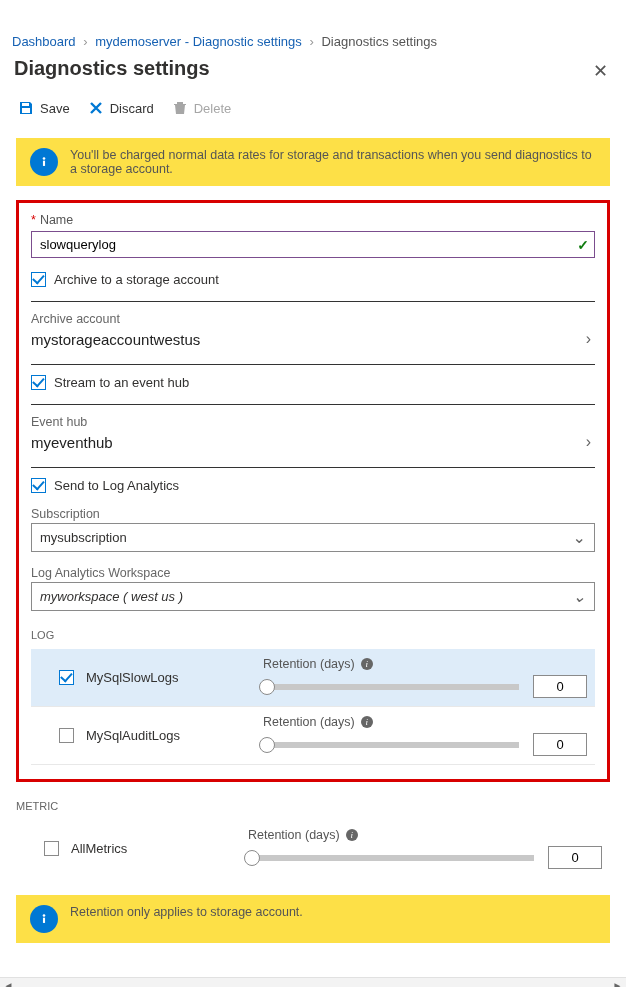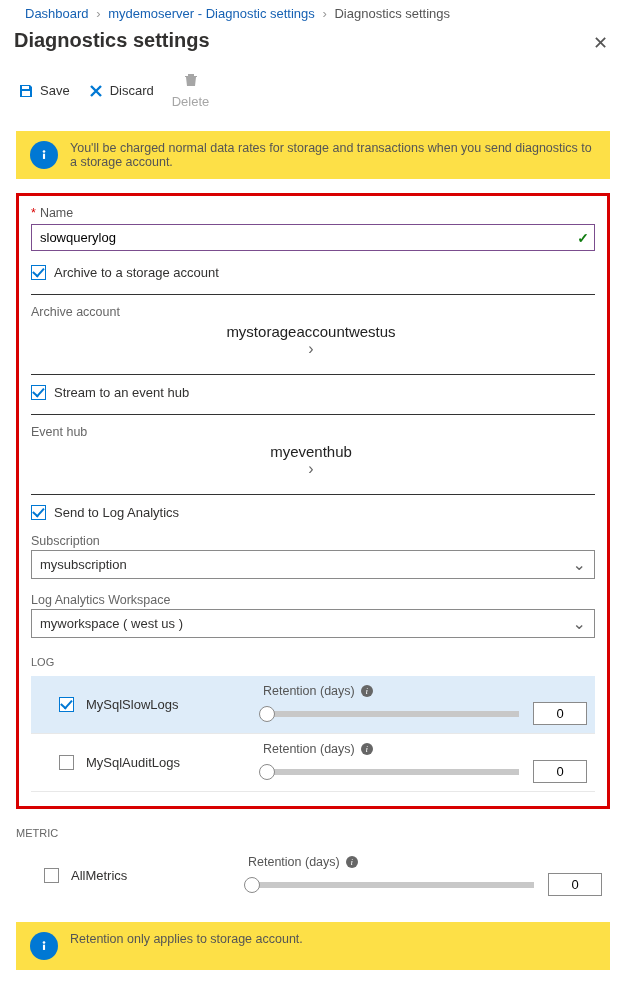--- a/index.html
+++ b/index.html
@@ -5,37 +5,38 @@
   * { box-sizing: border-box; }
   body {
     margin: 0;
     font-family: "Segoe UI", Arial, sans-serif;
     font-size: 13px;
     color: #323130;
     background: #fff;
     width: 626px;
   }
   .breadcrumb {
-    padding: 6px 25px 4px;
+    padding: 6px 12px 4px;
     font-size: 13px;
     color: #555;
+    margin-top: 28px;
   }
   .breadcrumb a { color: #1661b3; text-decoration: none; }
   .breadcrumb .sep { color: #999; margin: 0 4px; }
   .title-row {
     display: flex; justify-content: space-between; align-items: center;
     padding: 0 14px 6px 14px;
   }
   .page-title { font-size: 20px; font-weight: 600; margin: 4px 0 8px 0; }
   .close-x { font-size: 18px; color: #555; cursor: pointer; padding:4px;}
   .toolbar {
     display: flex; gap: 18px; padding: 6px 18px 10px; border-bottom: 0;
   }
   .toolbar .tbtn { display:flex; align-items:center; gap:6px; cursor:pointer; color:#333; }
-  .toolbar .tbtn.disabled { color:#a6a6a6;flex-direction:column; }
+  .toolbar .tbtn.disabled { color:#a6a6a6; }
   .toolbar svg { width:16px; height:16px; }
   .content { padding: 12px 16px 20px; }
   .info-bar {
     background: #fde047; display:flex; align-items:flex-start; gap:12px;
     padding: 10px 14px; color:#555; font-size:12.5px; margin-bottom:14px;
   }
   .info-icon {
     width:28px; height:28px; border-radius:50%; background:#0078d4;
     display:flex; align-items:center; justify-content:center; flex-shrink:0;
   }
@@ -61,21 +62,21 @@
   }
   .chk.checked { border-color:#0078d4; }
   .chk.checked::after {
     content:""; width:9px; height:5px; border-left:2px solid #0078d4;
     border-bottom:2px solid #0078d4; transform:rotate(-48deg) translate(1px,-1px);
   }
   .hr { border:none; border-top:1px solid #333; margin:6px 0 10px; }
   .picker-label { font-size:12.5px; color:#666; margin-bottom:2px;}
   .picker-row {
     display:flex; justify-content:space-between; align-items:center;
-    padding:2px 4px 10px 0; cursor:pointer;flex-direction:column;
+    padding:2px 4px 10px 0; cursor:pointer;
   }
   .picker-value { font-size:15px; color:#222; }
   .chev { font-size:16px; color:#666; }
   .select-box {
     width:100%; border:1px solid #8a8a8a; padding:4px 8px; font-size:13px;
     display:flex; justify-content:space-between; align-items:center;
     background:#fff; cursor:pointer; margin-bottom:14px;
   }
   .section-head {
     font-size:11px; color:#666; margin:18px 0 8px;
@@ -206,21 +207,21 @@
       <span>Send to Log Analytics</span>
     </div>
 
     <div class="picker-label">Subscription</div>
     <div class="select-box">
       <span>mysubscription</span>
       <span class="chev">⌄</span>
     </div>
 
     <div class="picker-label">Log Analytics Workspace</div>
-    <div class="select-box" style="margin-bottom:8px;">
+    <div class="select-box" style="margin-bottom:8px;font-style:italic;">
       <span>myworkspace ( west us )</span>
       <span class="chev">⌄</span>
     </div>
 
     <div class="section-head">LOG</div>
 
     <div class="log-row selected">
       <div class="log-name">
         <div class="chk checked"></div>
         <span>MySqlSlowLogs</span>

